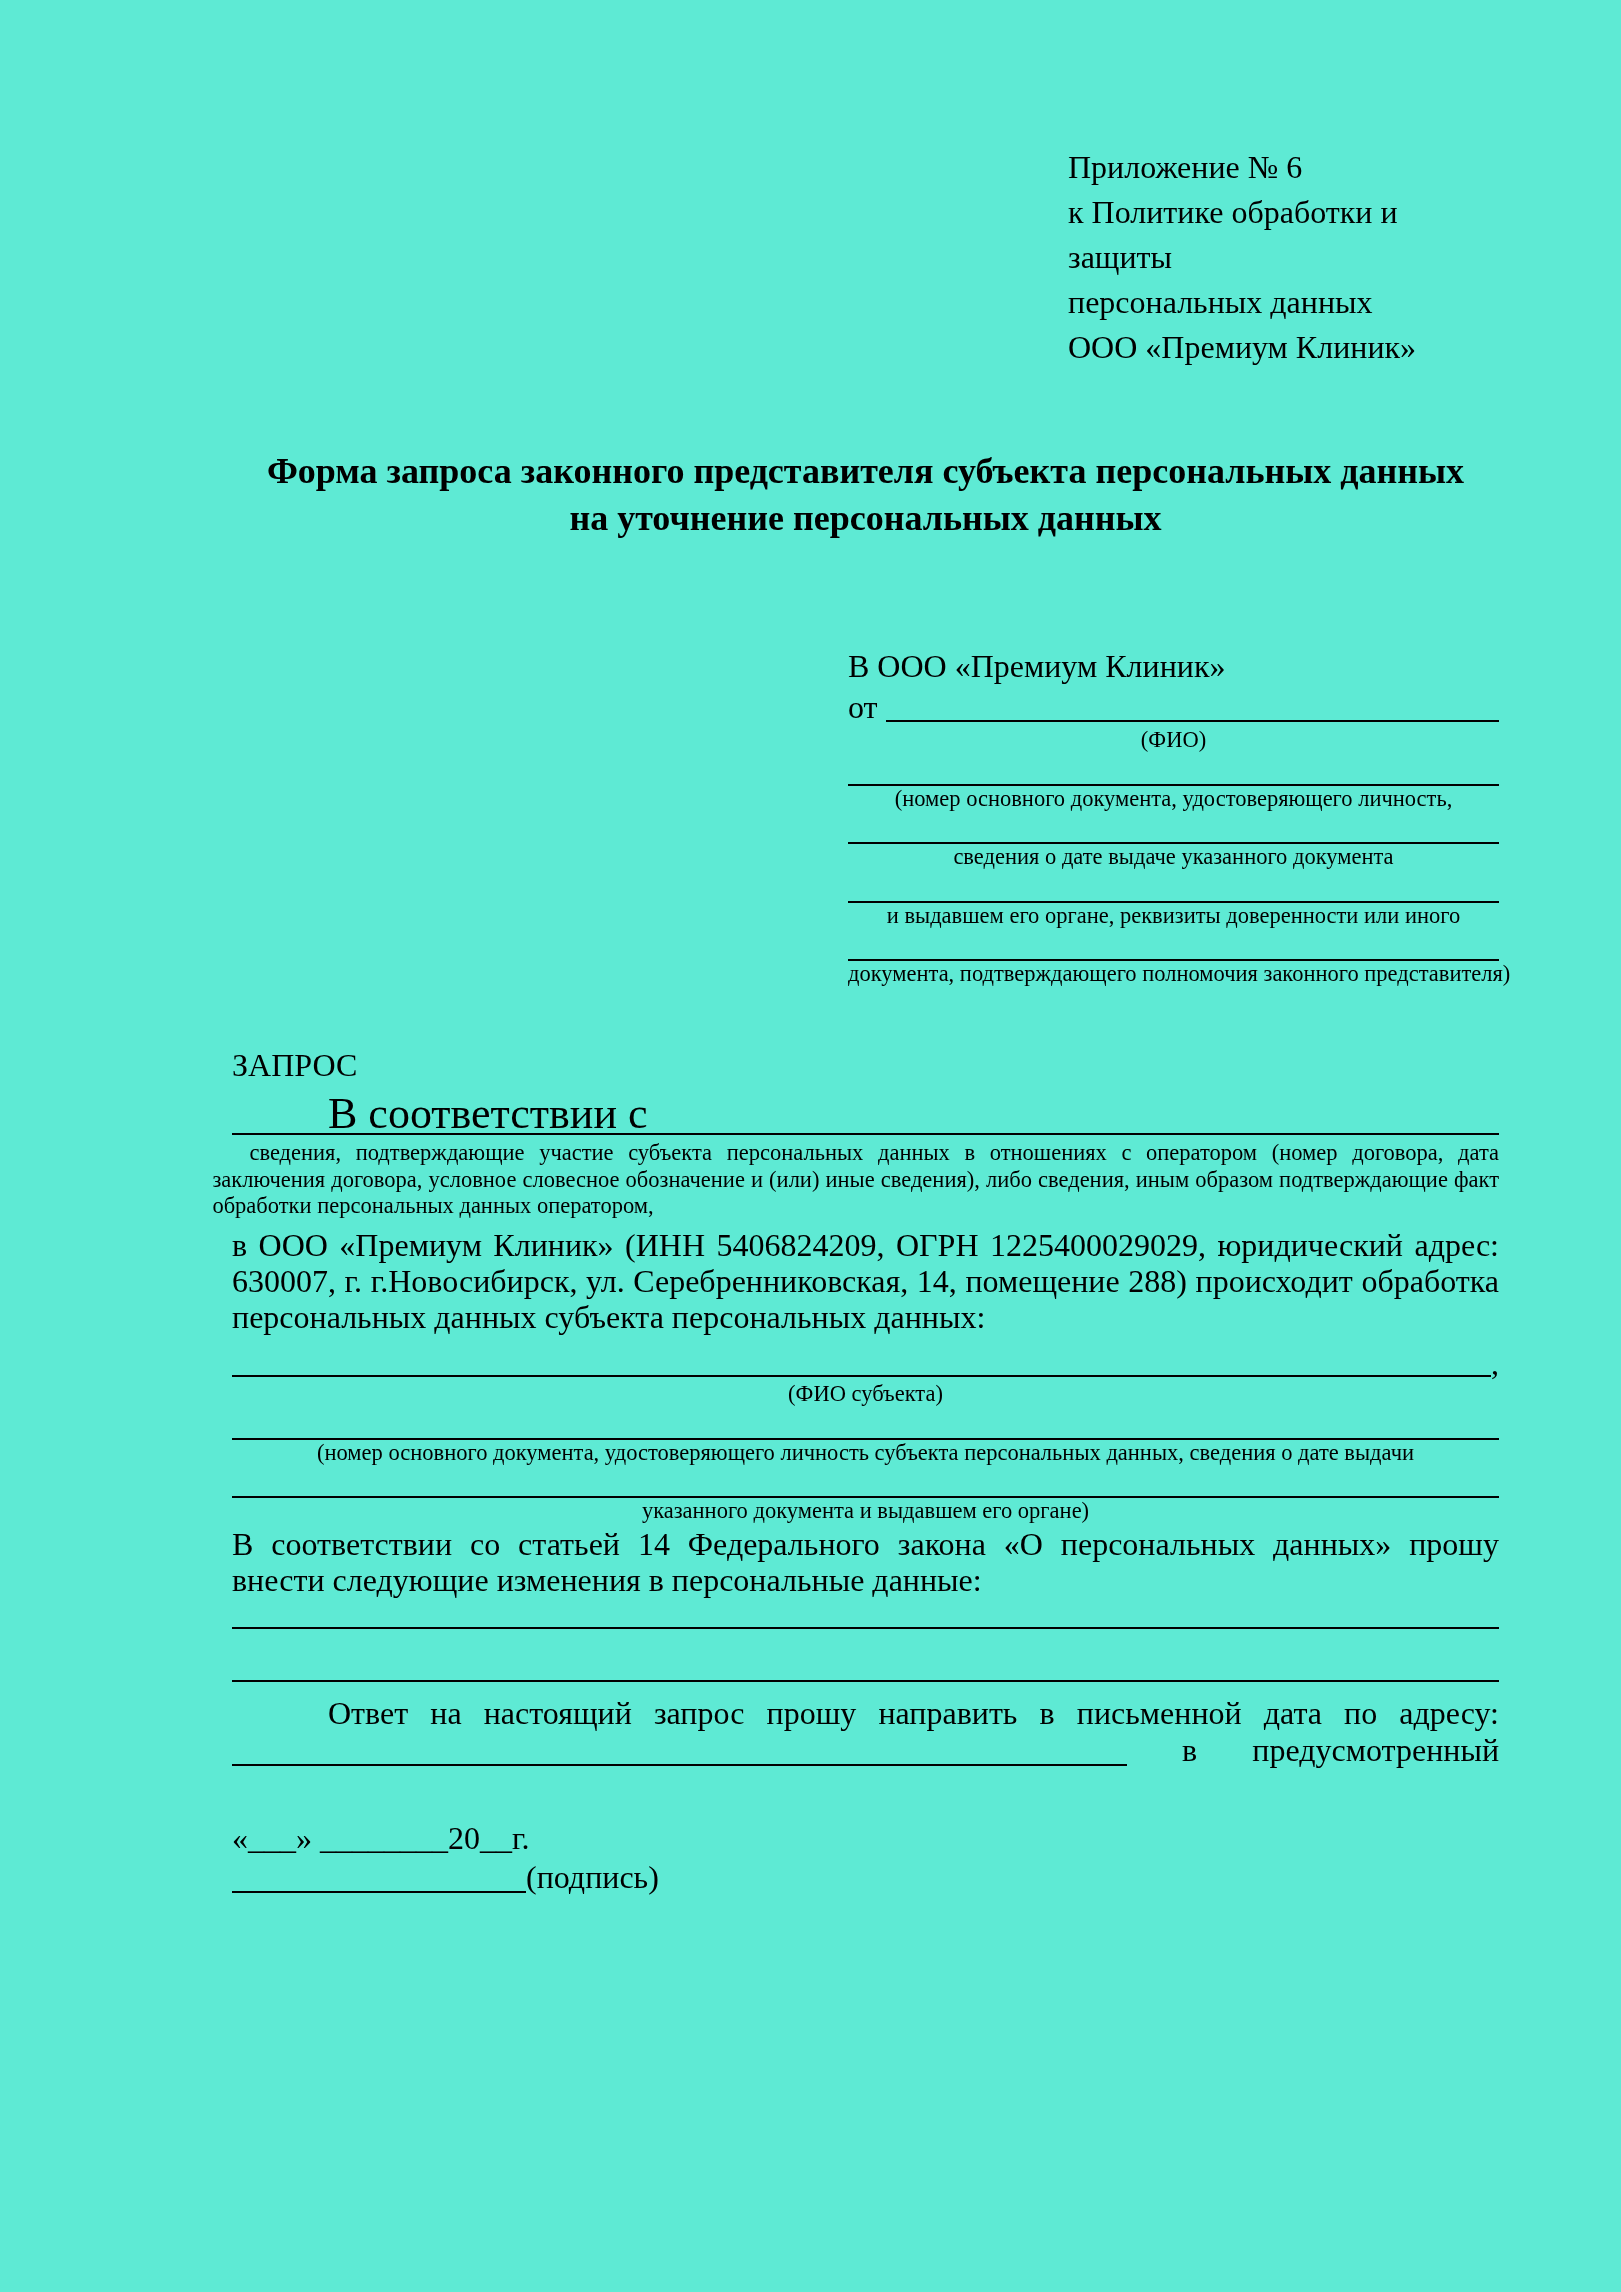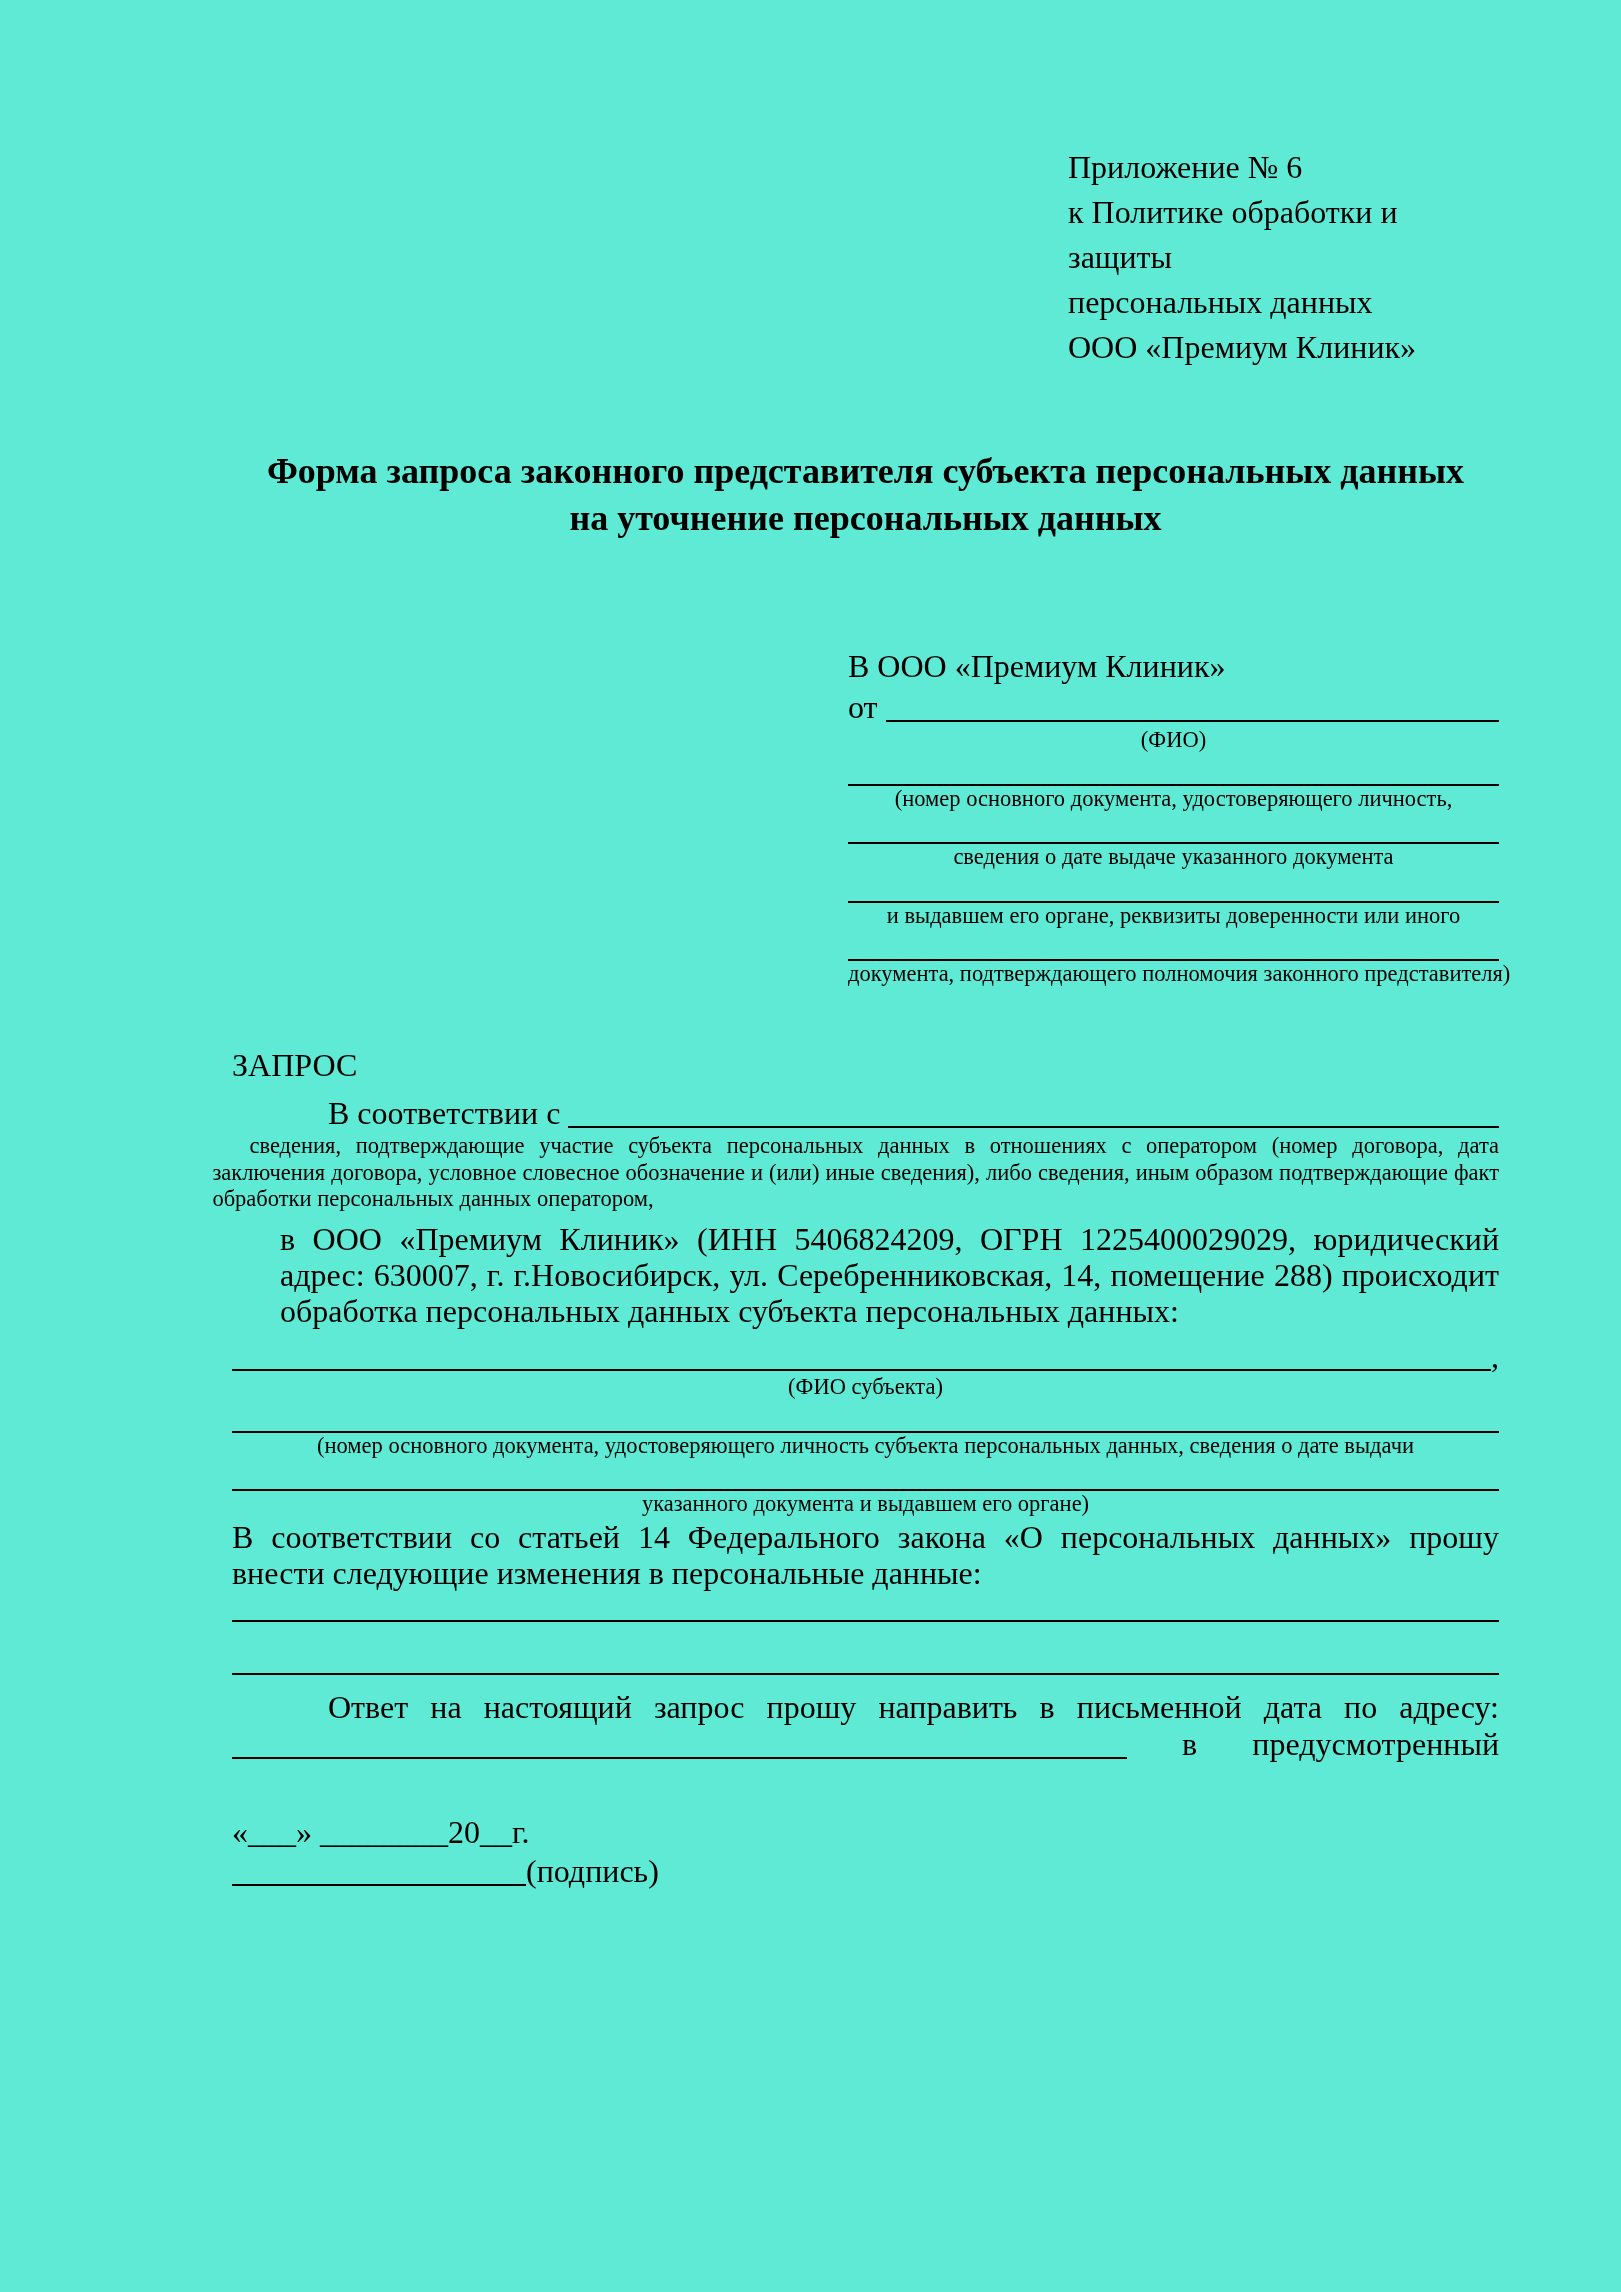--- a/index.html
+++ b/index.html
@@ -21,25 +21,25 @@
   .addr .to { font-size:32px; line-height:43px; }
   
   .fillrow { display:flex; font-size:32px; line-height:39px; }
   .fillrow .lbl { white-space:pre; }
   .blank { flex:1 1 auto; border-bottom:2.9px solid #000; margin-bottom:4.9px; }
   
   .fline { height:33px; border-bottom:2.9px solid #000; }
   .cap { font-size:22.5px; line-height:25.5px; text-align:center; white-space:nowrap; overflow:visible; }
   
   .heading { text-align:left; font-size:32px; line-height:39px; margin-top:59px; }
-  .intro { margin-top:9.8px; display:flex; font-size:32px; line-height:39px; }
+  .intro { margin-top:9.8px; display:flex; font-size:44px; line-height:39px;flex-direction:column; }
   .intro .lbl { padding-left:96px; white-space:pre; }
   .fineprint { font-size:22.5px; line-height:26.5px; text-align:justify; margin-left:-19.6px; text-indent:37px; }
   .para { font-size:32px; line-height:36px; text-align:justify; }
-  .op-para { margin-top:7.8px;margin-left:48px; }
+  .op-para { margin-top:7.8px; }
   .law-para { margin-top:2px; }
   .subjrow { display:flex; font-size:32px; line-height:36px; margin-top:9.8px; }
   .subjrow .blank { margin-bottom:3.9px; }
   .blankline1 { height:31px; border-bottom:2.9px solid #000; }
   .blankline2 { height:53px; border-bottom:2.9px solid #000; }
   .ans1 { margin-top:13.7px; font-size:32px; line-height:36px; text-indent:96px; text-align:justify; text-align-last:justify; }
   .ans2 { display:flex; justify-content:space-between; font-size:32px; line-height:39px; }
   .ans2 .blank { flex:0 0 895px; }
   .ans3 { font-size:32px; line-height:36px; }
   

